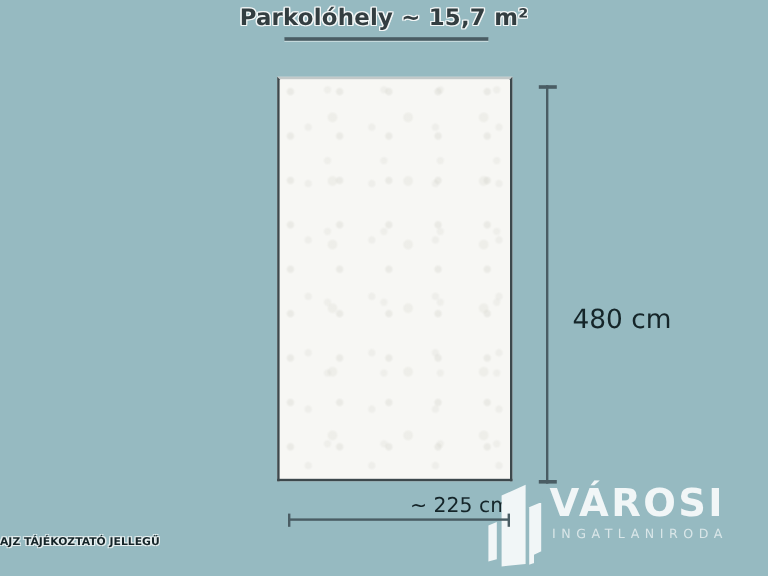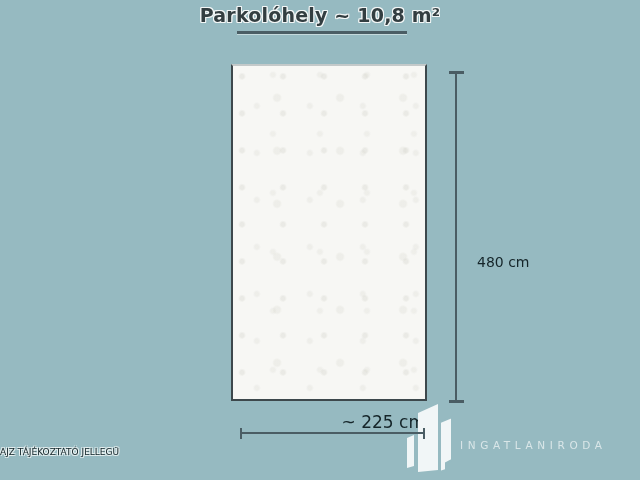--- a/index.html
+++ b/index.html
@@ -45,21 +45,21 @@
     border-top-color:#c3c9c9;
   }
   
   .vdim{position:absolute;left:449px;top:71px;width:15px;height:332px;}
   .vdim .vline{position:absolute;left:6px;top:0;bottom:0;width:2px;background:var(--line,#4a5d64);}
   .vdim .vcap{position:absolute;left:0;width:15px;height:3px;background:var(--line,#4a5d64);}
   .vdim .vcap.top{top:0;}
   .vdim .vcap.bottom{bottom:0;}
   .vdim-label{
     position:absolute;left:477px;top:254px;
-    font-size:14px;color:var(--text,#152529);text-align:right;
+    font-size:22px;color:var(--text,#152529);text-align:right;
   }
   
   .hdim{position:absolute;left:240px;top:428px;width:185px;height:11px;z-index:3;}
   .hdim .hline{position:absolute;left:0;right:0;top:4px;height:2px;background:var(--line,#4a5d64);}
   .hdim .htick{position:absolute;top:0;width:2px;height:11px;background:var(--line,#4a5d64);}
   .hdim .htick.left{left:0;}
   .hdim .htick.right{right:0;}
   .hdim-label{
     position:absolute;left:240px;top:412px;width:185px;
     text-align:right;
@@ -76,51 +76,52 @@
   }
   .logo-sub{
     position:absolute;left:56px;top:41px;
     font-size:10.5px;font-weight:normal;
     letter-spacing:4.6px;
     color:#d9e6e8;
   }
   
   .disclaimer{
     position:absolute;left:0px;top:447px;
-    font-size:9px;font-weight:normal;
+    font-size:9px;font-weight:bold;
     color:var(--text,#101c26);
     text-shadow:
       -1px -1px 0 rgba(235,242,242,.9), 1px -1px 0 rgba(235,242,242,.9),
       -1px  1px 0 rgba(235,242,242,.9), 1px  1px 0 rgba(235,242,242,.9);
     white-space:nowrap;
   }
 </style>
 </head>
 <body>
 
 <div class="canvas">
 
-  <div class="title">Parkolóhely ~ 10,8 m²</div>
+  <div class="title">Parkolóhely ~ 15,7 m²</div>
   <div class="title-underline"></div>
 
   <div class="room"></div>
 
   <div class="vdim">
     <div class="vcap top"></div>
     <div class="vline"></div>
     <div class="vcap bottom"></div>
   </div>
   <div class="vdim-label">480 cm</div>
 
   <div class="logo">
     <svg width="52" height="80" viewBox="0 0 52 80" aria-hidden="true">
       <polygon points="3,40 10,37 10,68 3,70" fill="#f1f6f7"></polygon>
       <polygon points="14,15 34,6 34,72 14,74" fill="#f1f6f7"></polygon>
       <polygon points="36,24 48,19 48,62 42,65 42,72 36,74" fill="#f1f6f7" stroke="#96bac1" stroke-width="2"></polygon>
     </svg>
+    <div class="logo-name">VÁROSI</div>
     <div class="logo-sub">INGATLANIRODA</div>
   </div>
 
   <div class="hdim">
     <div class="htick left"></div>
     <div class="hline"></div>
     <div class="htick right"></div>
   </div>
   <div class="hdim-label">~ 225 cm</div>
 

